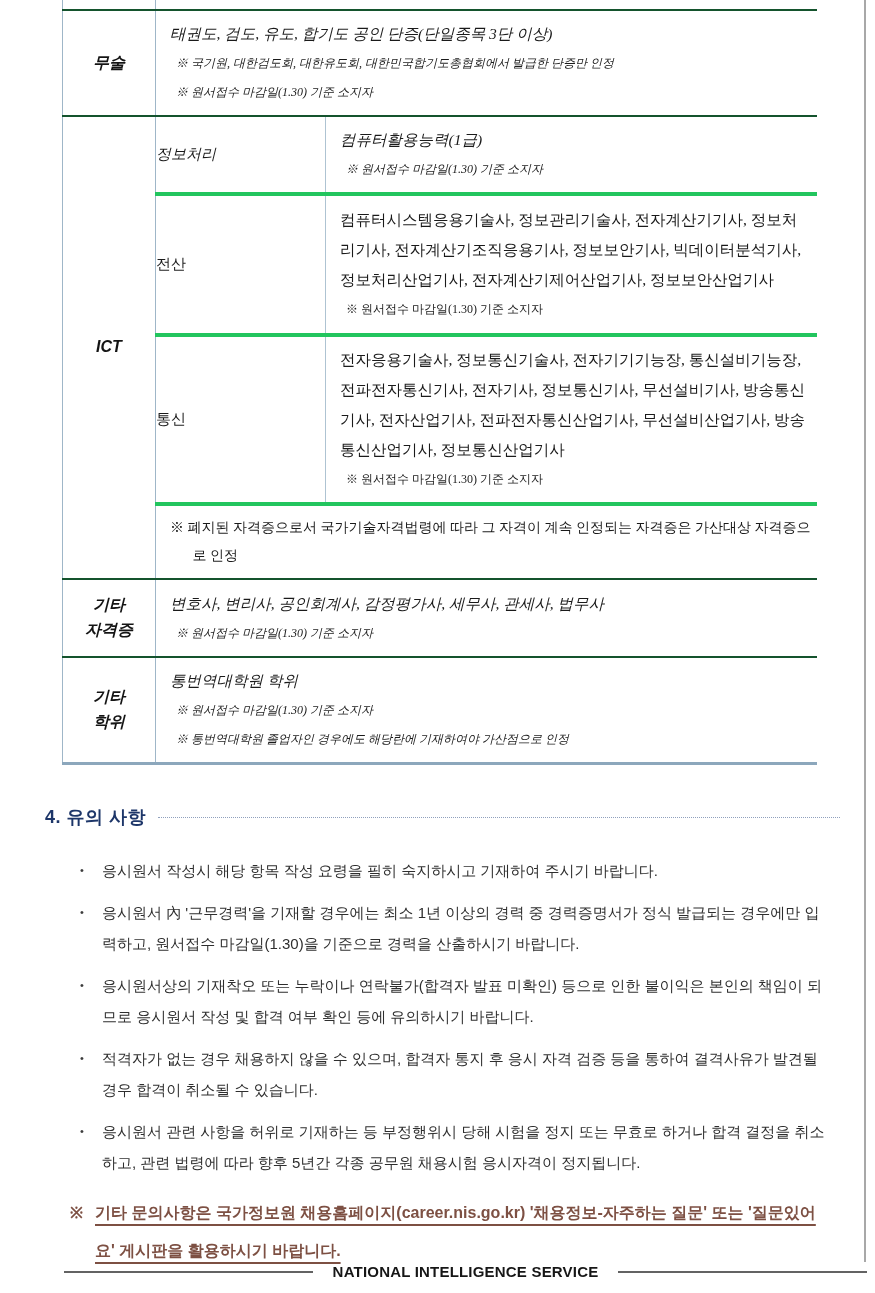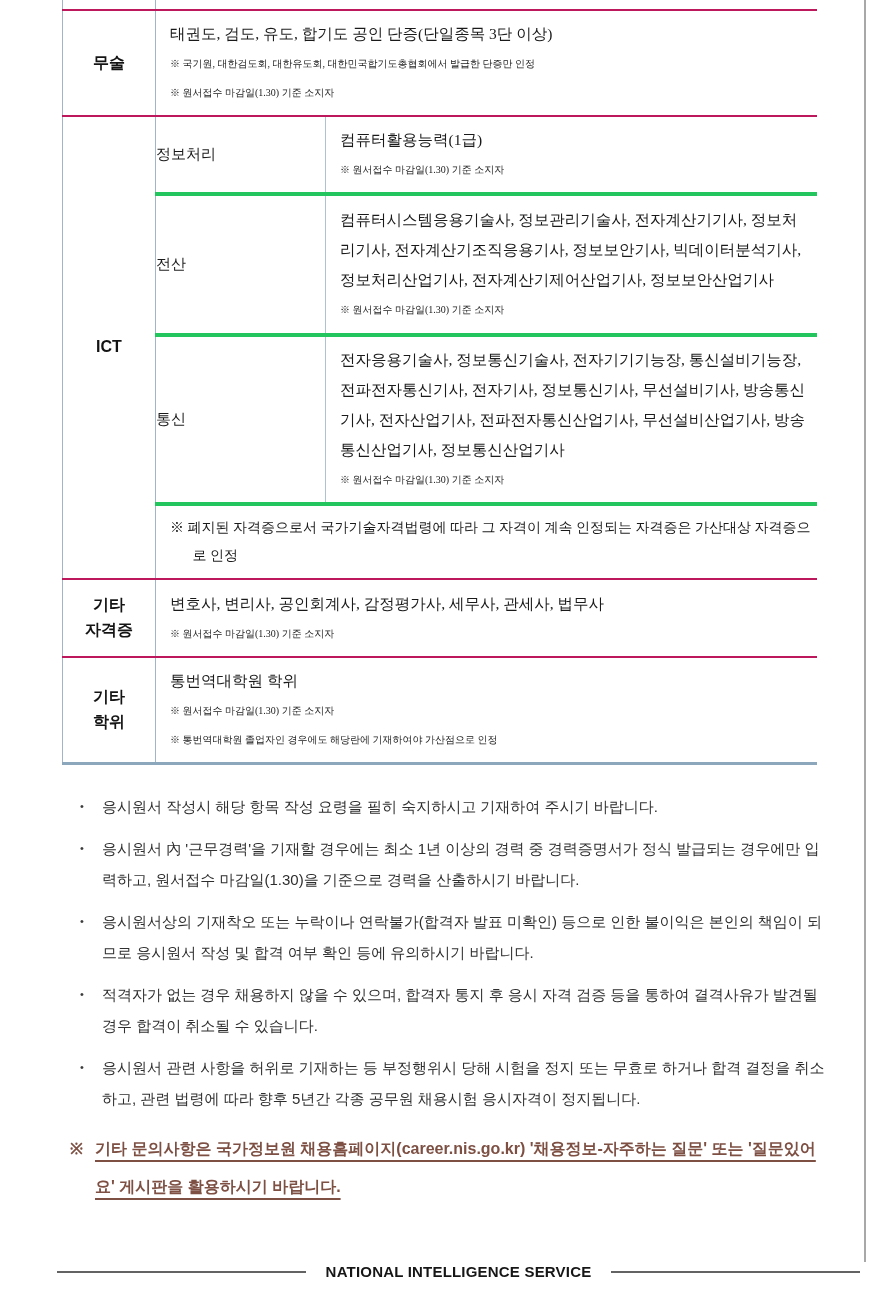--- a/index.html
+++ b/index.html
@@ -7,51 +7,51 @@
   .page { position:relative; width:875px; height:1293px; background:#ffffff; overflow:hidden; }
 
   
   .page-edge { position:absolute; left:864px; top:0; width:2px; height:1262px; background:#a8a8a8; }
 
   
   table.qual { border-collapse:collapse; table-layout:fixed; width:754px; margin-left:62px; }
   td { vertical-align:middle; }
   td.c1 { border-left:1.5px solid #9fb6c8; border-right:1px solid #9fb6c8; }
   td.c2 { border-right:1px solid #aec3d2; }
-  tr.top-strong td { border-top:2px solid #be185d; }
+  tr.top-strong td { border-top:2px solid #14532d;font-style:italic; }
   tr.top-light  td { border-top:4px solid #22c55e; }
   tr.bottom-end td { border-bottom:3px solid #8ca7bc; }
 
   .rowlabel { text-align:center; font-weight:700; font-size:16px; color:#141414;
               font-family:"Liberation Sans", sans-serif; line-height:1.55; }
   .sublabel { text-align:left; font-size:15px; color:#1a1a1a;
               font-family:"Liberation Serif","DejaVu Serif",serif; }
   td.content { padding:8px 6px 8px 14px; font-family:"Liberation Serif","DejaVu Serif",serif; color:#1a1a1a; }
   .main { font-size:15.5px; line-height:30px; }
-  .note { font-size:10px; line-height:29px; }
+  .note { font-size:12px; line-height:29px;margin-left:6px; }
   .hang { padding-left:1.6em; text-indent:-1.6em; }
   .groupnote { font-size:14px; line-height:28px; }
 
   
   .sec-head { display:flex; align-items:center; margin:40px 35px 0 45px; }
   .sec-title { white-space:nowrap; font-weight:700; font-size:18px; color:#1d3669; letter-spacing:0.5px; }
   .sec-dots { flex:1; margin-left:12px; border-top:1.5px dotted #8fa0bd; height:0; }
 
   .bullets { margin:26px 45px 0 80px; }
   .bullet { display:flex; margin-bottom:11px; }
   .bullet .dot { width:22px; font-size:11px; line-height:31px; color:#3c3c3c; }
   .bullet .btext { flex:1; font-size:15px; line-height:31px; color:#2e2e2e; }
 
   .footnote { display:flex; margin:16px 45px 0 70px; }
   .fn-marker { width:25px; font-weight:700; font-size:15.5px; line-height:38px; color:#7d5043; }
   .fn-text { flex:1; font-weight:700; font-size:16px; line-height:38px; color:#7d5043;
              text-decoration:underline; text-decoration-thickness:1.5px; text-underline-offset:6px; }
 
   
-  .footer { position:absolute; left:57px; width:803px; top:1263px; display:flex; align-items:center; gap:20px; }
+  .footer { position:absolute; left:64px; width:803px; top:1263px; display:flex; align-items:center; gap:20px; }
   .footer .line { flex:1; border-top:2px solid #636363; height:0; }
   .footer .ftext { font-weight:700; font-size:15px; color:#161616; letter-spacing:0.2px; white-space:nowrap; }
 </style>
 </head>
 <body>
 
 <div class="page">
 
   <div class="page-edge"></div>
 
@@ -136,20 +136,24 @@
       </td>
       <td class="content" colspan="2">
         <div class="main">통번역대학원 학위</div>
         <div class="note">※ 원서접수 마감일(1.30) 기준 소지자</div>
         <div class="note">※ 통번역대학원 졸업자인 경우에도 해당란에 기재하여야 가산점으로 인정</div>
       </td>
     </tr>
   </tbody>
     </table>
 
+  <div class="sec-head">
+    <span class="sec-title">4. 유의 사항</span>
+    <span class="sec-dots"></span>
+  </div>
 
   <div class="bullets">
     <div class="bullet">
       <span class="dot">•</span>
       <span class="btext">응시원서 작성시 해당 항목 작성 요령을 필히 숙지하시고 기재하여 주시기 바랍니다.</span>
     </div>
     <div class="bullet">
       <span class="dot">•</span>
       <span class="btext">응시원서 內 '근무경력'을 기재할 경우에는 최소 1년 이상의 경력 중 경력증명서가 정식 발급되는 경우에만 입력하고, 원서접수 마감일(1.30)을 기준으로 경력을 산출하시기 바랍니다.</span>
     </div>

